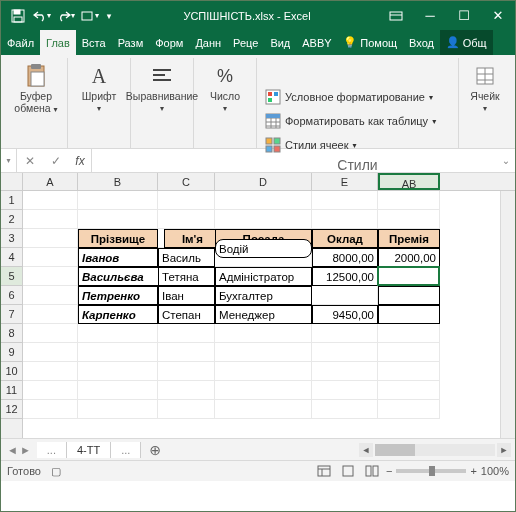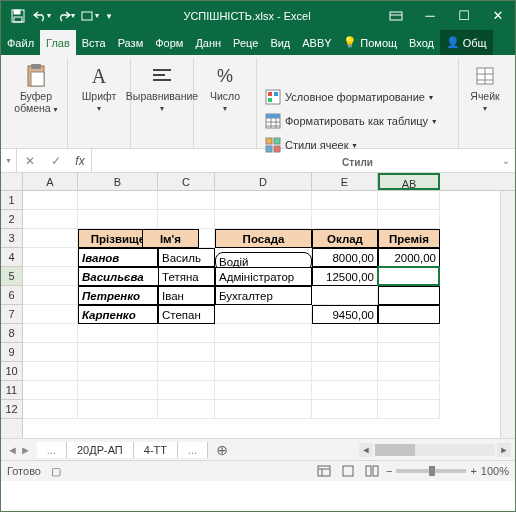--- a/index.html
+++ b/index.html
@@ -11,21 +11,21 @@
   .title-center { flex: 1; text-align: center; white-space: nowrap; overflow: hidden; }
   .win-controls { display: flex; }
   .win-btn { width: 34px; height: 29px; display: flex; align-items: center; justify-content: center; color: #fff; font-size: 13px; }
   .tabs { background: #0b6a41; color: #fff; height: 25px; display: flex; align-items: stretch; font-size: 11px; }
   .tab { padding: 0 6px; display: flex; align-items: center; cursor: pointer; }
   .tab.active { background: #f3f3f3; color: #2b7a3f; font-weight: normal; }
   .tell { display: flex; align-items: center; gap: 3px; padding: 0 6px; }
   .ribbon { background: #f3f3f3; border-bottom: 1px solid #d9d9d9; height: 94px; display: flex; padding: 3px 4px 0; }
   .group { border-right: 1px solid #d9d9d9; display: flex; flex-direction: column; align-items: center; padding: 2px 4px; font-size: 10px; color: #444; }
   .group-body { flex: 1; display: flex; align-items: flex-start; gap: 4px; margin-top: 27px; }
-  .group-label { font-size: 10px; color: #666; padding: 2px 0 0; white-space: nowrap; font-weight: bold; }
+  .group-label { font-size: 14px; color: #666; padding: 2px 0 0; white-space: nowrap; }
   .big-btn { display: flex; flex-direction: column; align-items: center; width: 54px; gap: 2px; padding-top:4px;}
   .big-icon { width: 24px; height: 24px; display: flex; align-items: center; justify-content: center; }
   .big-label { font-size: 10.5px; text-align: center; line-height: 12px; }
   .drop { font-size: 8px; }
   .styles-group { flex: 1; }
   .style-item { display: flex; align-items: center; gap: 4px; padding: 2px 4px; font-size: 11px; color: #333; }
   .style-item .sicon { width: 16px; height: 16px; }
   .namebox-row { height: 24px; display: flex; align-items: stretch; border-bottom: 1px solid #d9d9d9; }
   .namebox { width: 88px; border-right: 1px solid #d9d9d9; display: flex; align-items: center; padding: 0 4px; font-size: 12px; }
   .nb-drop { width: 16px; border-right: 1px solid #d9d9d9; display:flex;align-items:center;justify-content:center;}
@@ -327,55 +327,55 @@
         <div class="gridcell" style="left: 192px; top: 190px; width: 97px;"></div>
         <div class="gridcell" style="left: 289px; top: 190px; width: 66px;"></div>
         <div class="gridcell" style="left: 355px; top: 190px; width: 62px;"></div>
         <div class="gridcell" style="left: 0px; top: 209px; width: 55px;"></div>
         <div class="gridcell" style="left: 55px; top: 209px; width: 80px;"></div>
         <div class="gridcell" style="left: 135px; top: 209px; width: 57px;"></div>
         <div class="gridcell" style="left: 192px; top: 209px; width: 97px;"></div>
         <div class="gridcell" style="left: 289px; top: 209px; width: 66px;"></div>
         <div class="gridcell" style="left: 355px; top: 209px; width: 62px;"></div>
         <div class="gridcell datacell hdrcell" style="left: 55px; top: 38px; width: 80px;">Прізвище</div>
-        <div class="gridcell datacell hdrcell" style="left: 119px; top: 38px; width: 57px;">Ім'я</div>
+        <div class="gridcell datacell hdrcell" style="left: 141px; top: 38px; width: 57px;">Ім'я</div>
         <div class="gridcell datacell hdrcell" style="left: 192px; top: 38px; width: 97px;">Посада</div>
         <div class="gridcell datacell hdrcell" style="left: 289px; top: 38px; width: 66px;">Оклад</div>
         <div class="gridcell datacell hdrcell" style="left: 355px; top: 38px; width: 62px;">Премія</div>
         <div class="gridcell datacell italic" style="left: 55px; top: 57px; width: 80px;">Іванов</div>
         <div class="gridcell datacell" style="left: 135px; top: 57px; width: 57px;">Василь</div>
-        <div class="gridcell datacell" style="left: 192px; top: 61px; width: 97px; border-radius: 8px;">Водій</div>
+        <div class="gridcell datacell" style="left: 192px; top: 48px; width: 97px; border-radius: 8px;">Водій</div>
         <div class="gridcell datacell rnum" style="left: 289px; top: 57px; width: 66px;">8000,00</div>
         <div class="gridcell datacell rnum" style="left: 355px; top: 57px; width: 62px;">2000,00</div>
         <div class="gridcell datacell italic" style="left: 55px; top: 76px; width: 96px;">Васильєва</div>
         <div class="gridcell datacell" style="left: 135px; top: 76px; width: 57px;">Тетяна</div>
         <div class="gridcell datacell" style="left: 192px; top: 76px; width: 97px;">Адміністратор</div>
         <div class="gridcell datacell rnum" style="left: 289px; top: 76px; width: 66px;">12500,00</div>
         <div class="gridcell datacell rnum" style="left: 355px; top: 76px; width: 62px;"></div>
         <div class="gridcell datacell italic" style="left: 55px; top: 95px; width: 80px;">Петренко</div>
         <div class="gridcell datacell" style="left: 135px; top: 95px; width: 57px;">Іван</div>
         <div class="gridcell datacell" style="left: 192px; top: 95px; width: 97px;">Бухгалтер</div>
         <div class="gridcell datacell rnum" style="left: 355px; top: 95px; width: 62px;"></div>
         <div class="gridcell datacell italic" style="left: 55px; top: 114px; width: 80px;">Карпенко</div>
         <div class="gridcell datacell" style="left: 135px; top: 114px; width: 57px;">Степан</div>
+        <div class="gridcell datacell" style="left: 192px; top: 114px; width: 97px;">Менеджер</div>
         <div class="gridcell datacell rnum" style="left: 289px; top: 114px; width: 66px;">9450,00</div>
         <div class="gridcell datacell rnum" style="left: 355px; top: 114px; width: 62px;"></div>
         <div class="gridcell" style="left: 354px; top: 75px; width: 63px; height: 20px; border: 2px solid rgb(26, 122, 63); background: transparent; pointer-events: none;"></div>
       </div>
   </div>
   <div class="vscroll"></div>
 </div>
 
 <div class="sheet-tabs">
   <div class="st-nav">
       <span>◄</span>
       <span>►</span>
     </div>
   <div class="st-tab dim">...</div>
-  <div class="st-tab">20ДР-АП</div>
   <div class="st-tab">4-ТТ</div>
   <div class="st-tab dim">...</div>
   <div class="st-add">⊕</div>
   <div class="hscroll">
     <div class="hs-btn">◄</div>
     <div class="hs-track">
         <div class="hs-thumb"></div>
       </div>
     <div class="hs-btn">►</div>
   </div>

